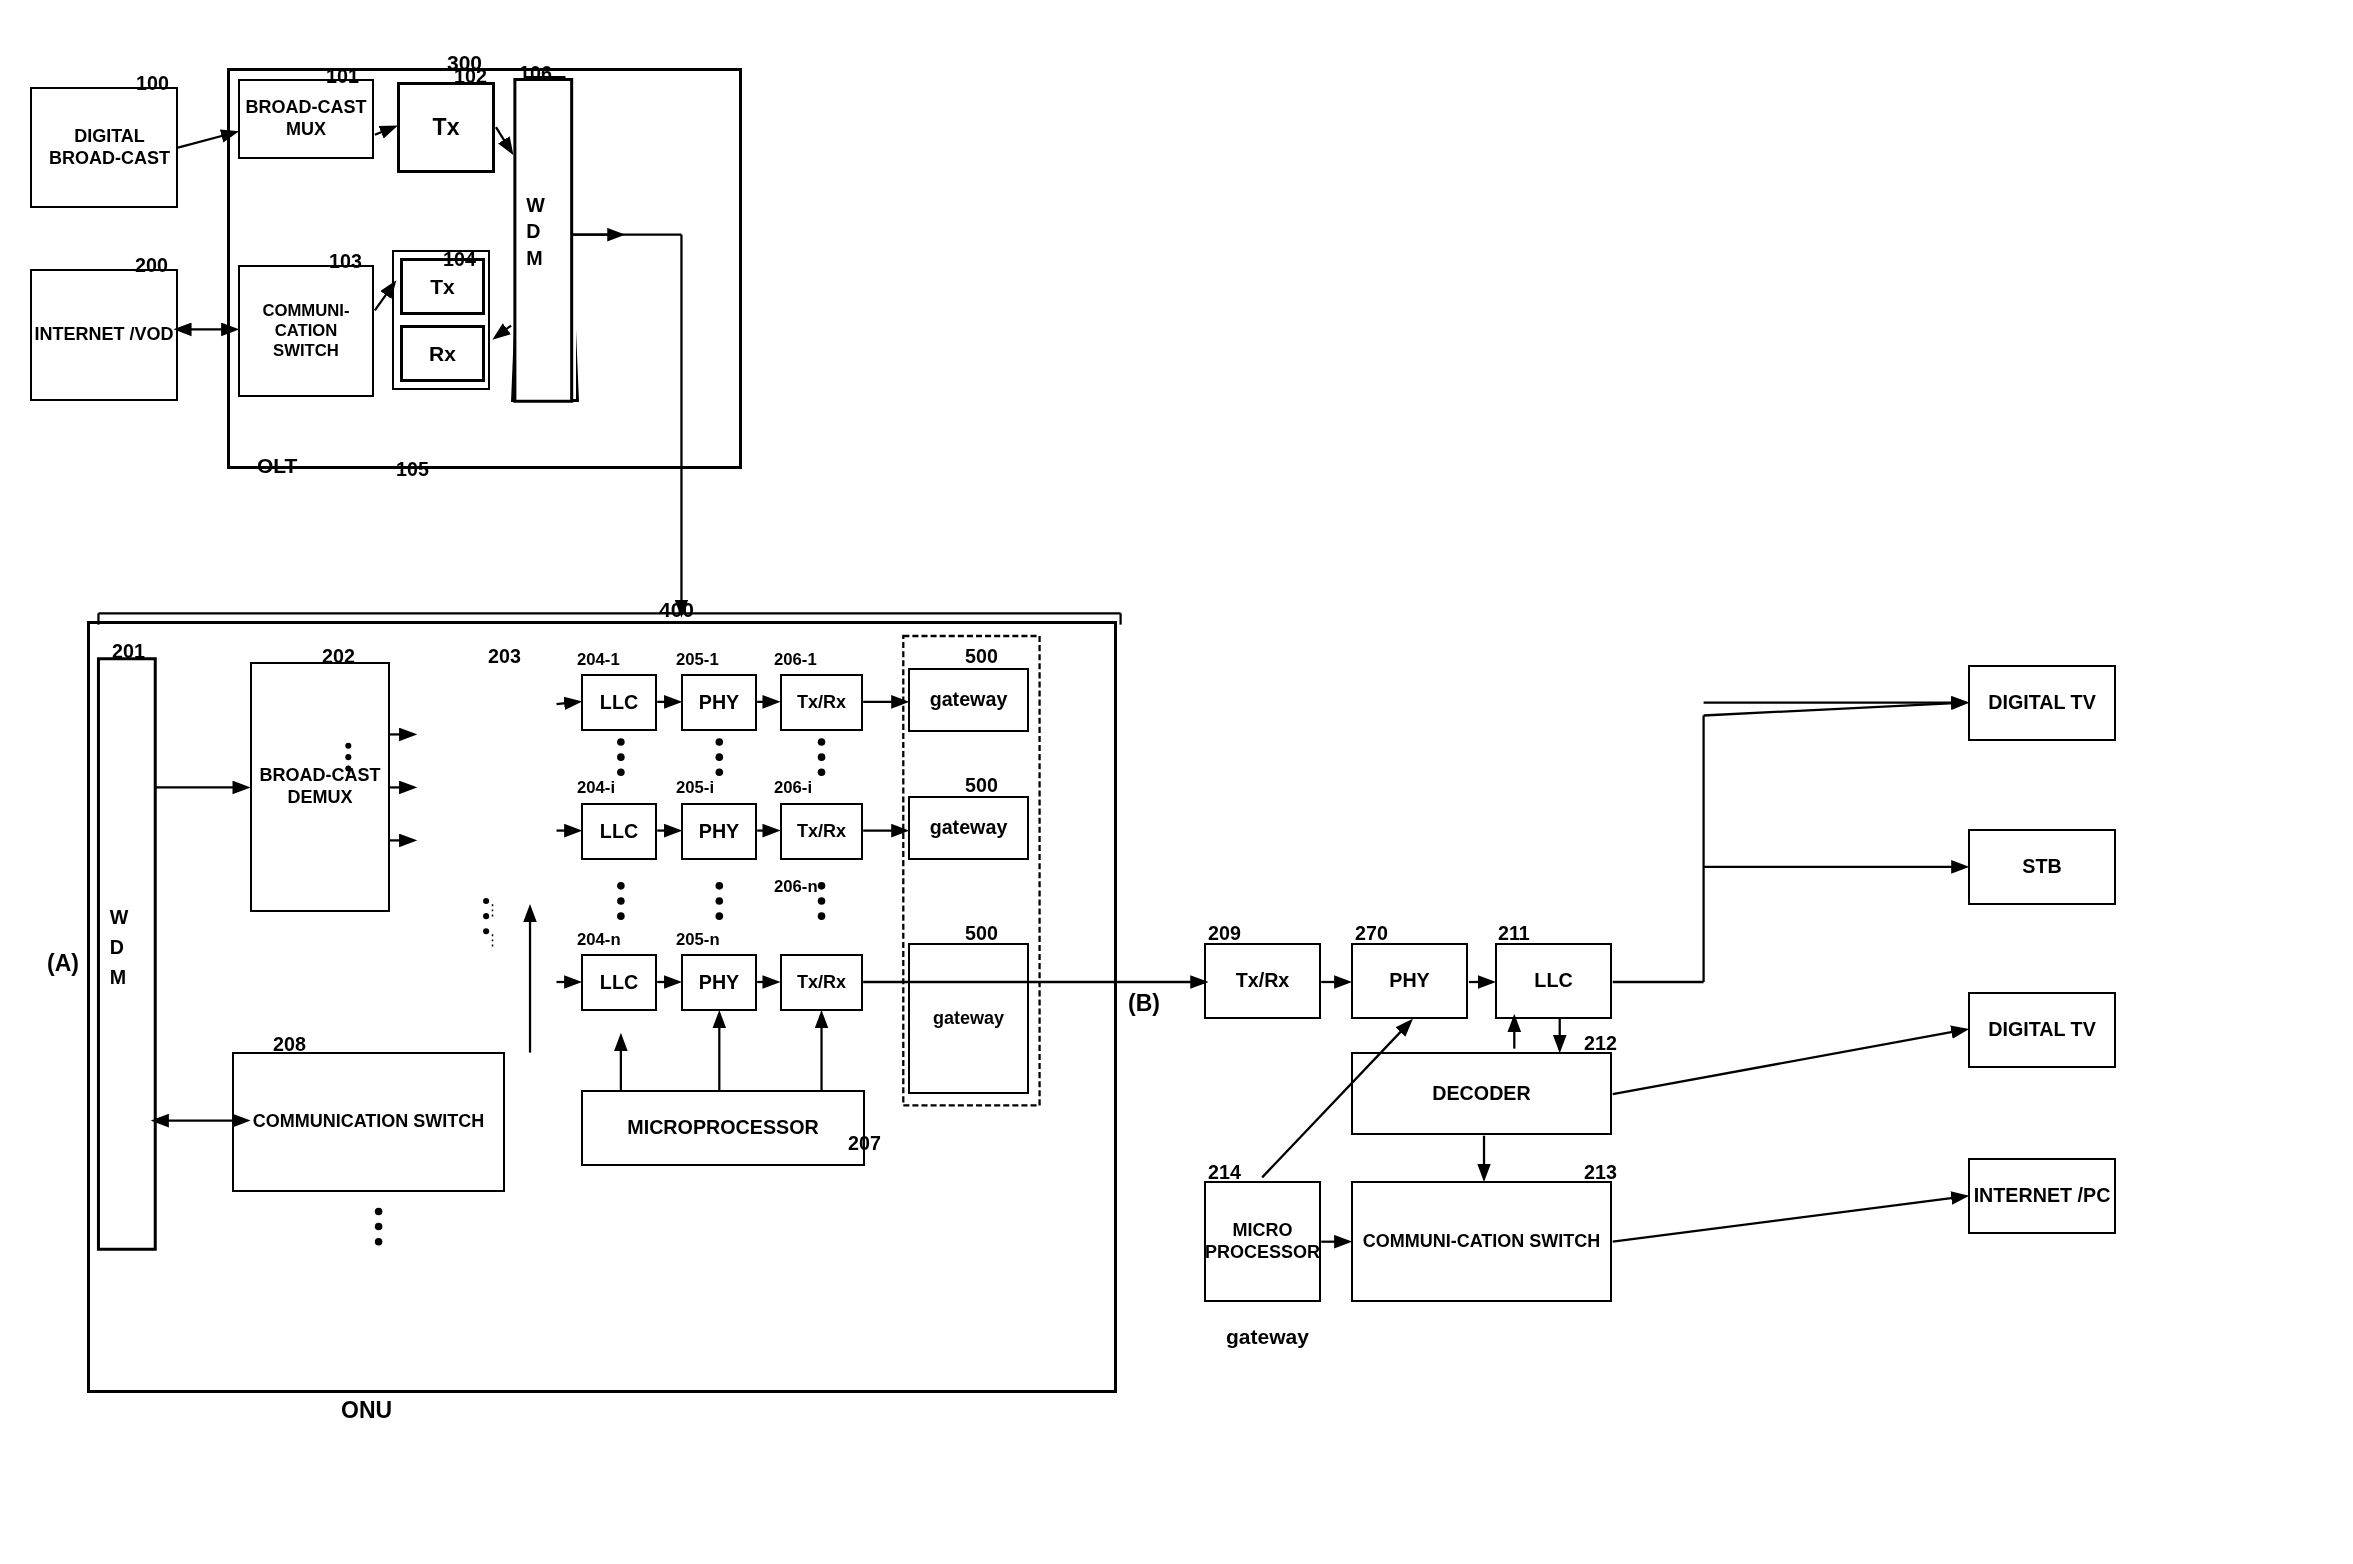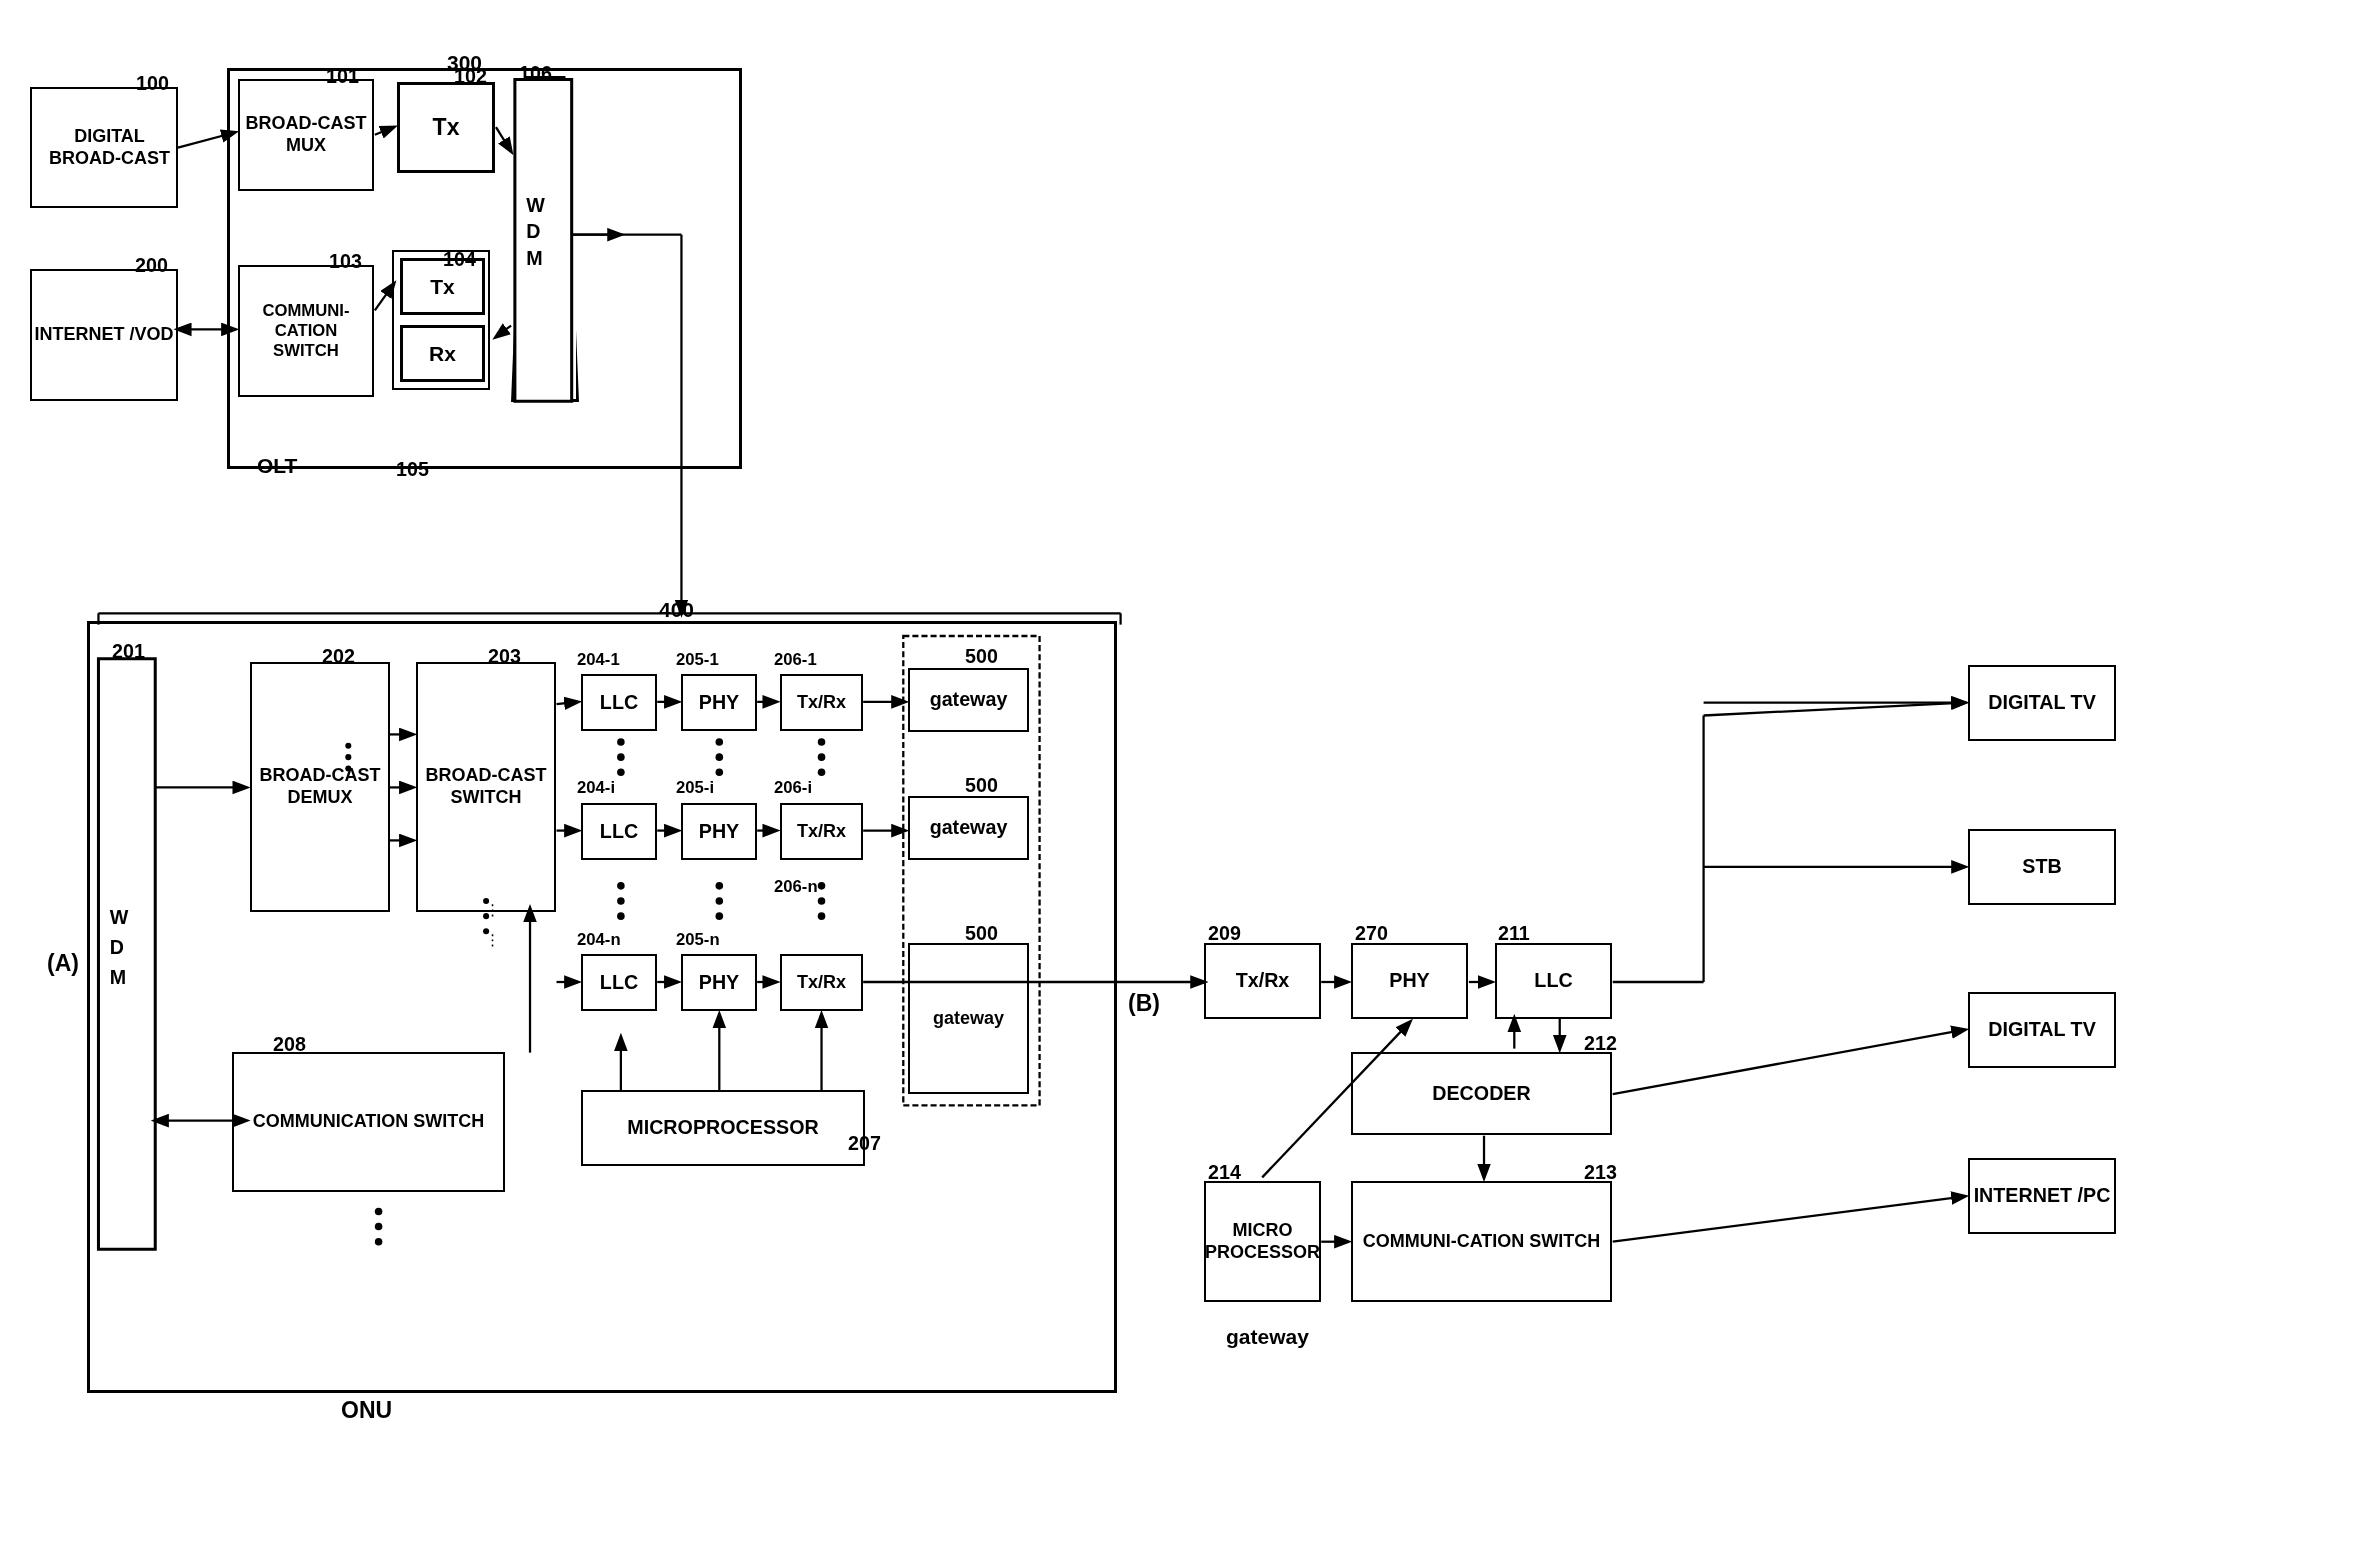--- a/index.html
+++ b/index.html
@@ -57,21 +57,21 @@
 
   <span class="label" style="left:257px; top:454px; font-size:21px;">OLT</span>
 
   <span class="label" style="left:396px; top:458px; font-size:19.7px;">105</span>
 
   <div class="box" style="left:30px; top:87px; width:148px; height:121px; font-size:18px;padding-left:11px;">
     <span>DIGITAL BROAD-CAST</span>
   </div>
   <span class="label" style="left:136px; top:72px;">100</span>
 
-  <div class="box" style="left:238px; top:79px; width:136px; height:112px; font-size:18px;">
+  <div class="box" style="left:238px; top:79px; width:136px; height:80px; font-size:18px;">
     <span>BROAD-CAST MUX</span>
   </div>
   <span class="label" style="left:326px; top:65px;">101</span>
 
   <div class="box box-thick" style="left:397px; top:82px; width:98px; height:91px; font-size:23px;">
     <span>Tx</span>
   </div>
   <span class="label" style="left:454px; top:65px;">102</span>
 
   <div class="box" style="left:30px; top:269px; width:148px; height:132px; font-size:18px;">
@@ -111,23 +111,20 @@
 
   <span class="label" style="left:47px; top:950px; font-size:23px;">(A)</span>
 
   <span class="label" style="left:112px; top:640px;">201</span>
 
   <div class="box" style="left:250px; top:662px; width:140px; height:250px; font-size:18px;">
     <span>BROAD-CAST DEMUX</span>
   </div>
   <span class="label" style="left:322px; top:645px;">202</span>
 
-  <div class="box" style="left:416px; top:662px; width:140px; height:250px; font-size:18px;">
-    <span>BROAD-CAST SWITCH</span>
-  </div>
   <span class="label" style="left:488px; top:645px;">203</span>
 
   <div class="box" style="left:581px; top:674px; width:76px; height:57px; font-size:19.7px;">
     <span>LLC</span>
   </div>
   <span class="label" style="left:577px; top:650px; font-size:16.7px;">204-1</span>
 
   <div class="box" style="left:581px; top:803px; width:76px; height:57px; font-size:19.7px;">
     <span>LLC</span>
   </div>

